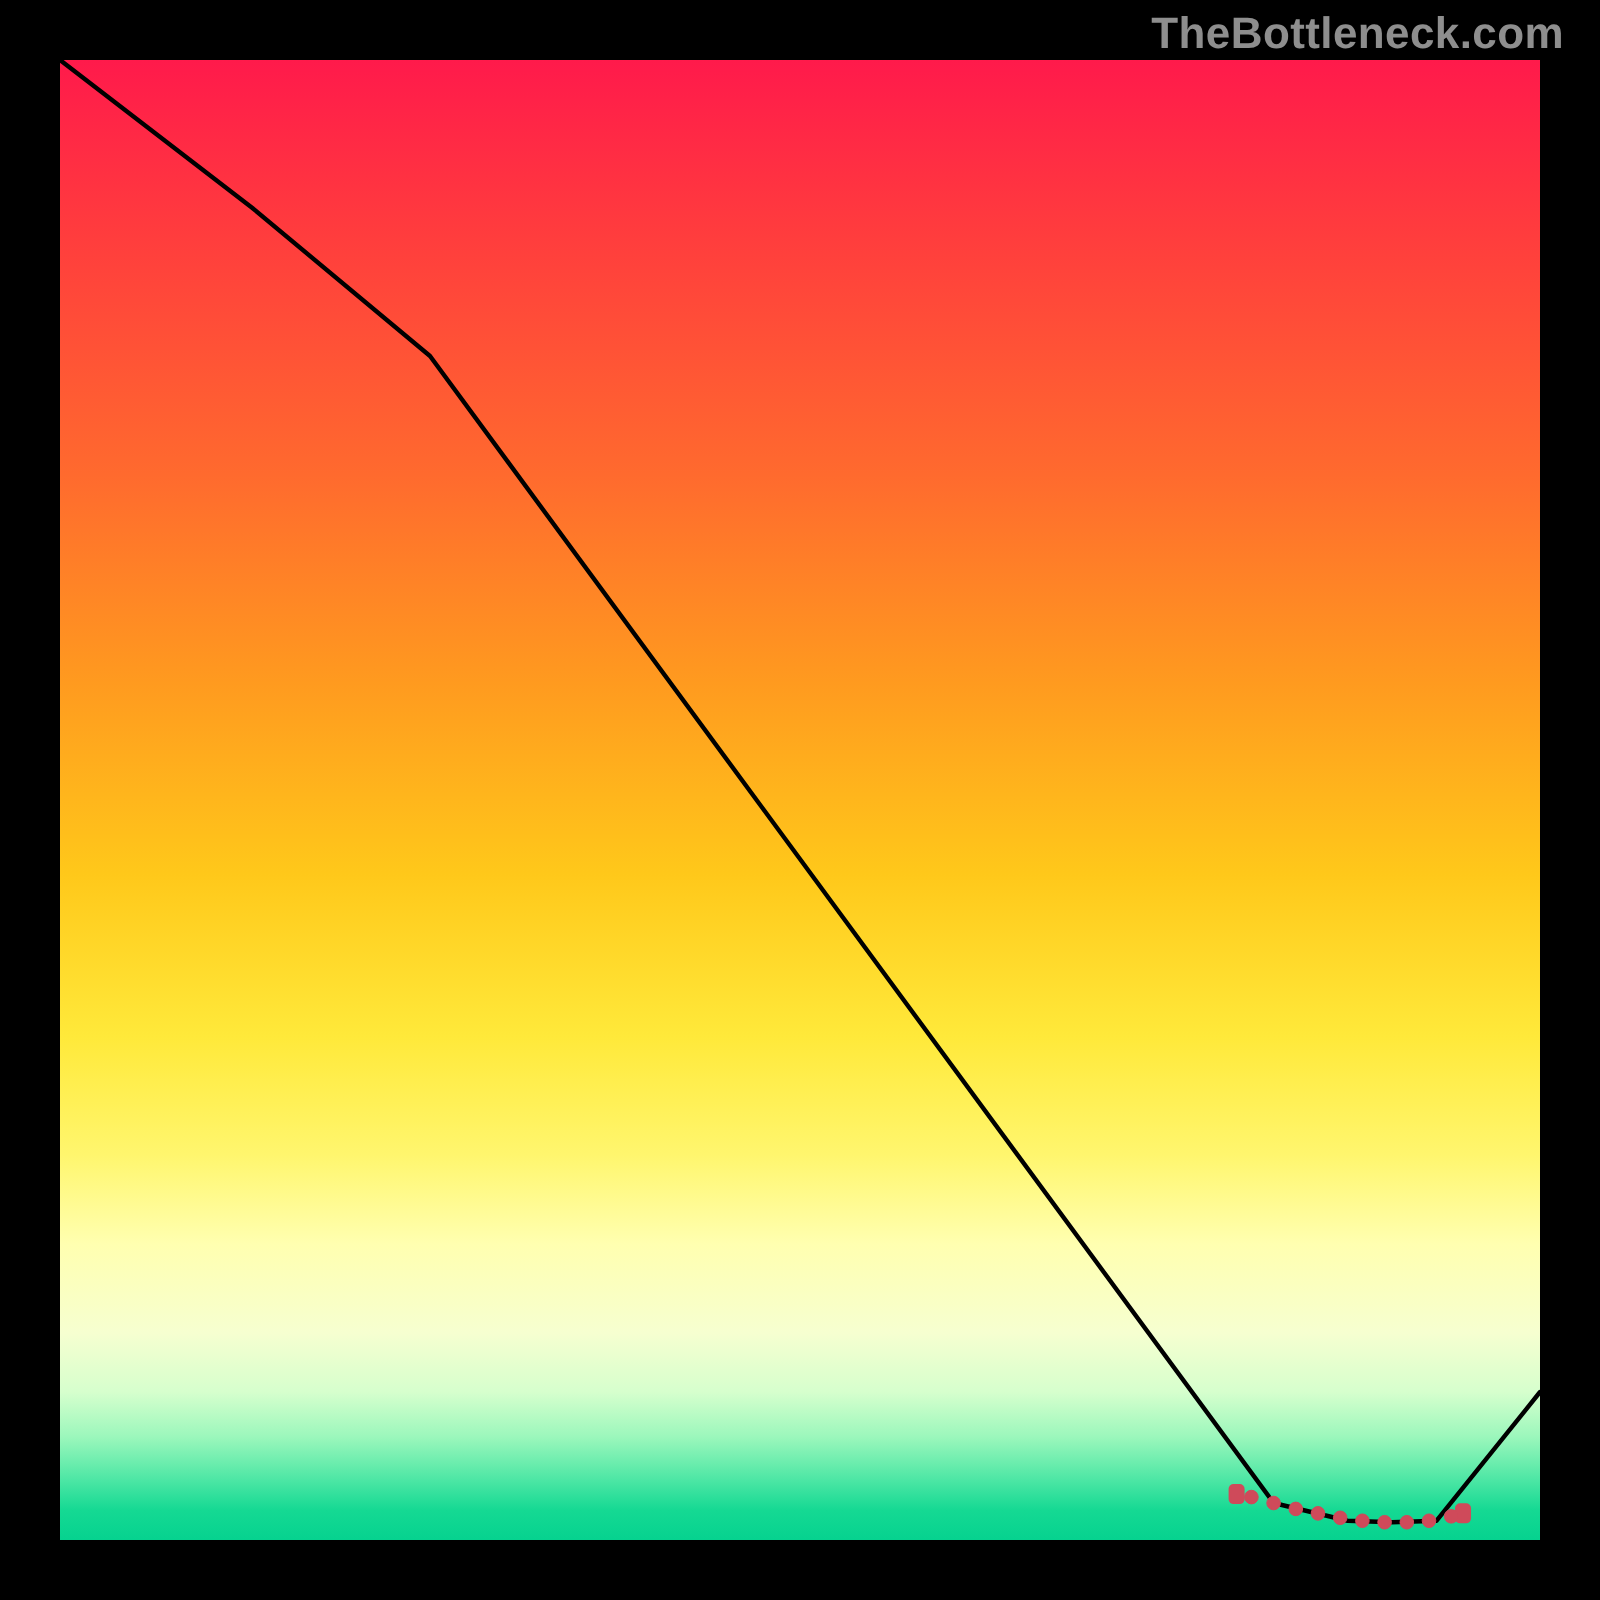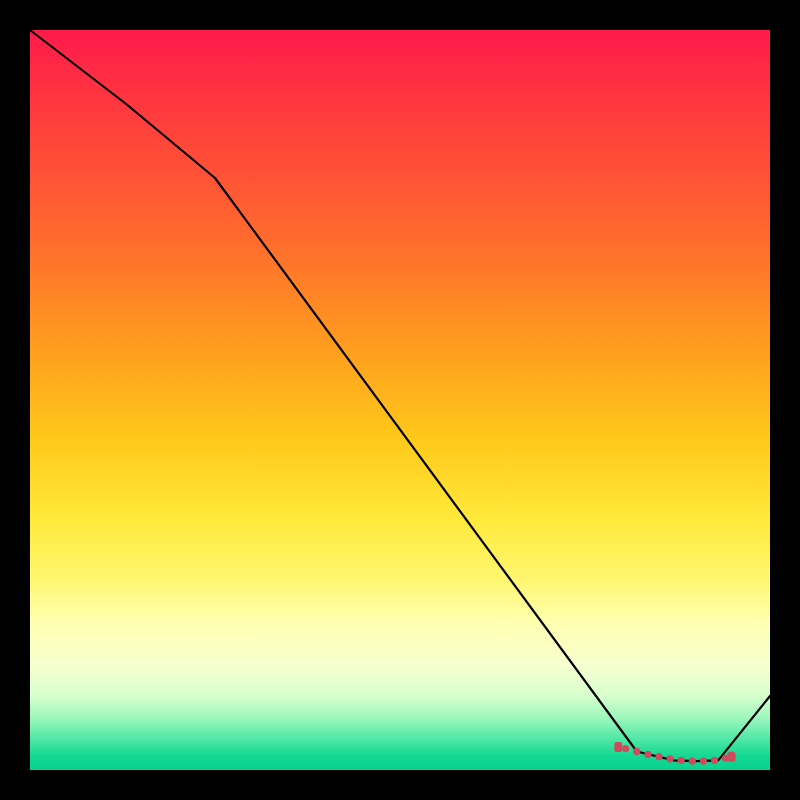--- a/index.html
+++ b/index.html
@@ -79,20 +79,21 @@
   }
   .marker-cap {
     fill: #cf4a5a;
   }
 </style>
 </head>
 <body>
 
 <div class="frame">
 
+  <div class="watermark">TheBottleneck.com</div>
 
   <div class="plot-outer">
     <div class="plot-area"></div>
 
     <svg class="overlay" viewBox="0 0 740 740">
       <path id="curve" class="line-path" d="M0.00 0.00 L96.20 74.00 L185.00 148.00 L606.80 721.50 L643.80 730.38 L666.00 731.12 L688.20 730.38 L740.00 666.00"></path>
       <g id="markers">
           <rect x="584.30" y="712.06" width="8" height="10" rx="2.5" class="marker-cap"></rect>
           <rect x="697.52" y="721.68" width="8" height="10" rx="2.5" class="marker-cap"></rect>
           <circle cx="595.70" cy="718.54" r="3.4" class="marker-dot"></circle>

